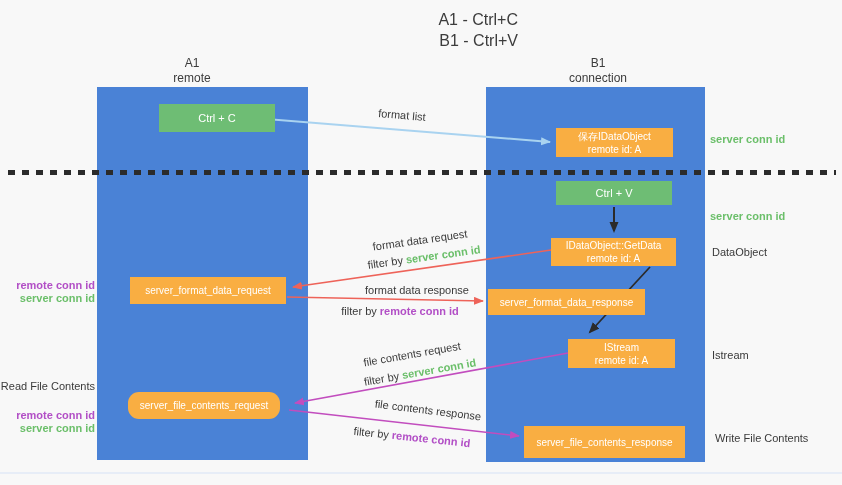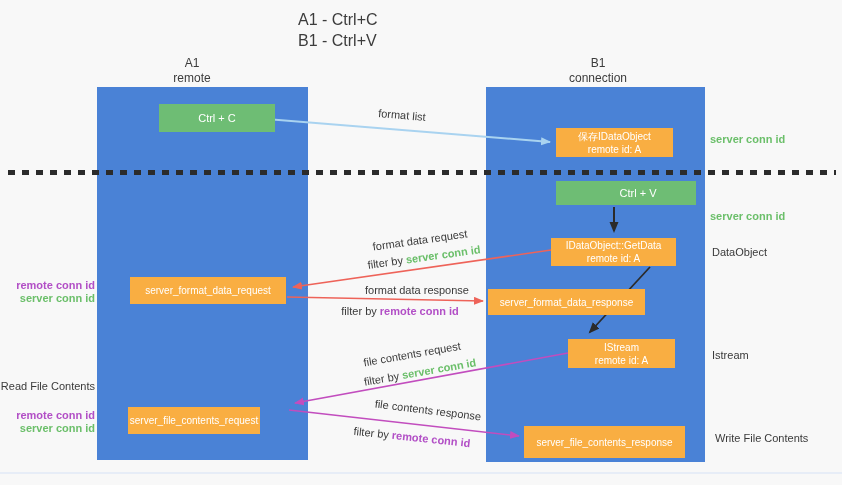--- a/index.html
+++ b/index.html
@@ -22,21 +22,21 @@
   .lane-b1{left:486px;top:87px;width:219px;height:375px;}
   .lane-header{
     position:absolute;top:56px;width:120px;
     text-align:center;font-size:12px;color:#3c3c3c;line-height:15px;
     z-index:3;
   }
   .lane-header.a1{left:132px;}
   .lane-header.b1{left:538px;}
   .title{
     position:absolute;left:298px;top:9px;width:220px;
-    text-align:left;font-size:16px;color:#3c3c3c;line-height:21px;
+    text-align:right;font-size:16px;color:#3c3c3c;line-height:21px;
     z-index:3;
   }
   .divider{
     position:absolute;left:8px;top:170px;width:828px;height:5px;
     background:repeating-linear-gradient(90deg,#2b2b2b 0 7px,transparent 7px 14px);
     z-index:2;
   }
   svg.arrows{position:absolute;left:0;top:0;z-index:2;pointer-events:none;}
   .box{
     position:absolute;z-index:3;
@@ -115,21 +115,21 @@
 
   <div class="box green" style="left:137px;top:104px;width:116px;height:28px;margin-left:22px;">
     <div>Ctrl + C</div>
   </div>
 
   <div class="box orange" style="left:556px;top:128px;width:117px;height:29px;">
     <div>保存IDataObject</div>
     <div>remote id: A</div>
   </div>
 
-  <div class="box green" style="left:556px;top:181px;width:116px;height:24px;padding-left:24px;">
+  <div class="box green" style="left:556px;top:181px;width:116px;height:24px;">
     <div>Ctrl + V</div>
   </div>
 
   <div class="box orange" style="left:551px;top:238px;width:125px;height:28px;">
     <div>IDataObject::GetData</div>
     <div>remote id: A</div>
   </div>
 
   <div class="box orange" style="left:130px;top:277px;width:156px;height:27px;">
     <div>server_format_data_request</div>
@@ -137,21 +137,21 @@
 
   <div class="box orange" style="left:488px;top:289px;width:157px;height:26px;">
     <div>server_format_data_response</div>
   </div>
 
   <div class="box orange" style="left:568px;top:339px;width:107px;height:29px;">
     <div>IStream</div>
     <div>remote id: A</div>
   </div>
 
-  <div class="box orange" style="left:128px;top:407px;width:132px;height:27px;">
+  <div class="box orange" style="left:128px;top:392px;width:152px;height:27px;border-radius:11px;">
     <div>server_file_contents_request</div>
   </div>
 
   <div class="box orange" style="left:524px;top:426px;width:161px;height:32px;">
     <div>server_file_contents_response</div>
   </div>
 
   <div class="albl" style="left:402px;top:115px;--r:5deg;">format list</div>
 
   <div class="albl" style="left:420px;top:240px;--r:-8deg;">format data request</div>

